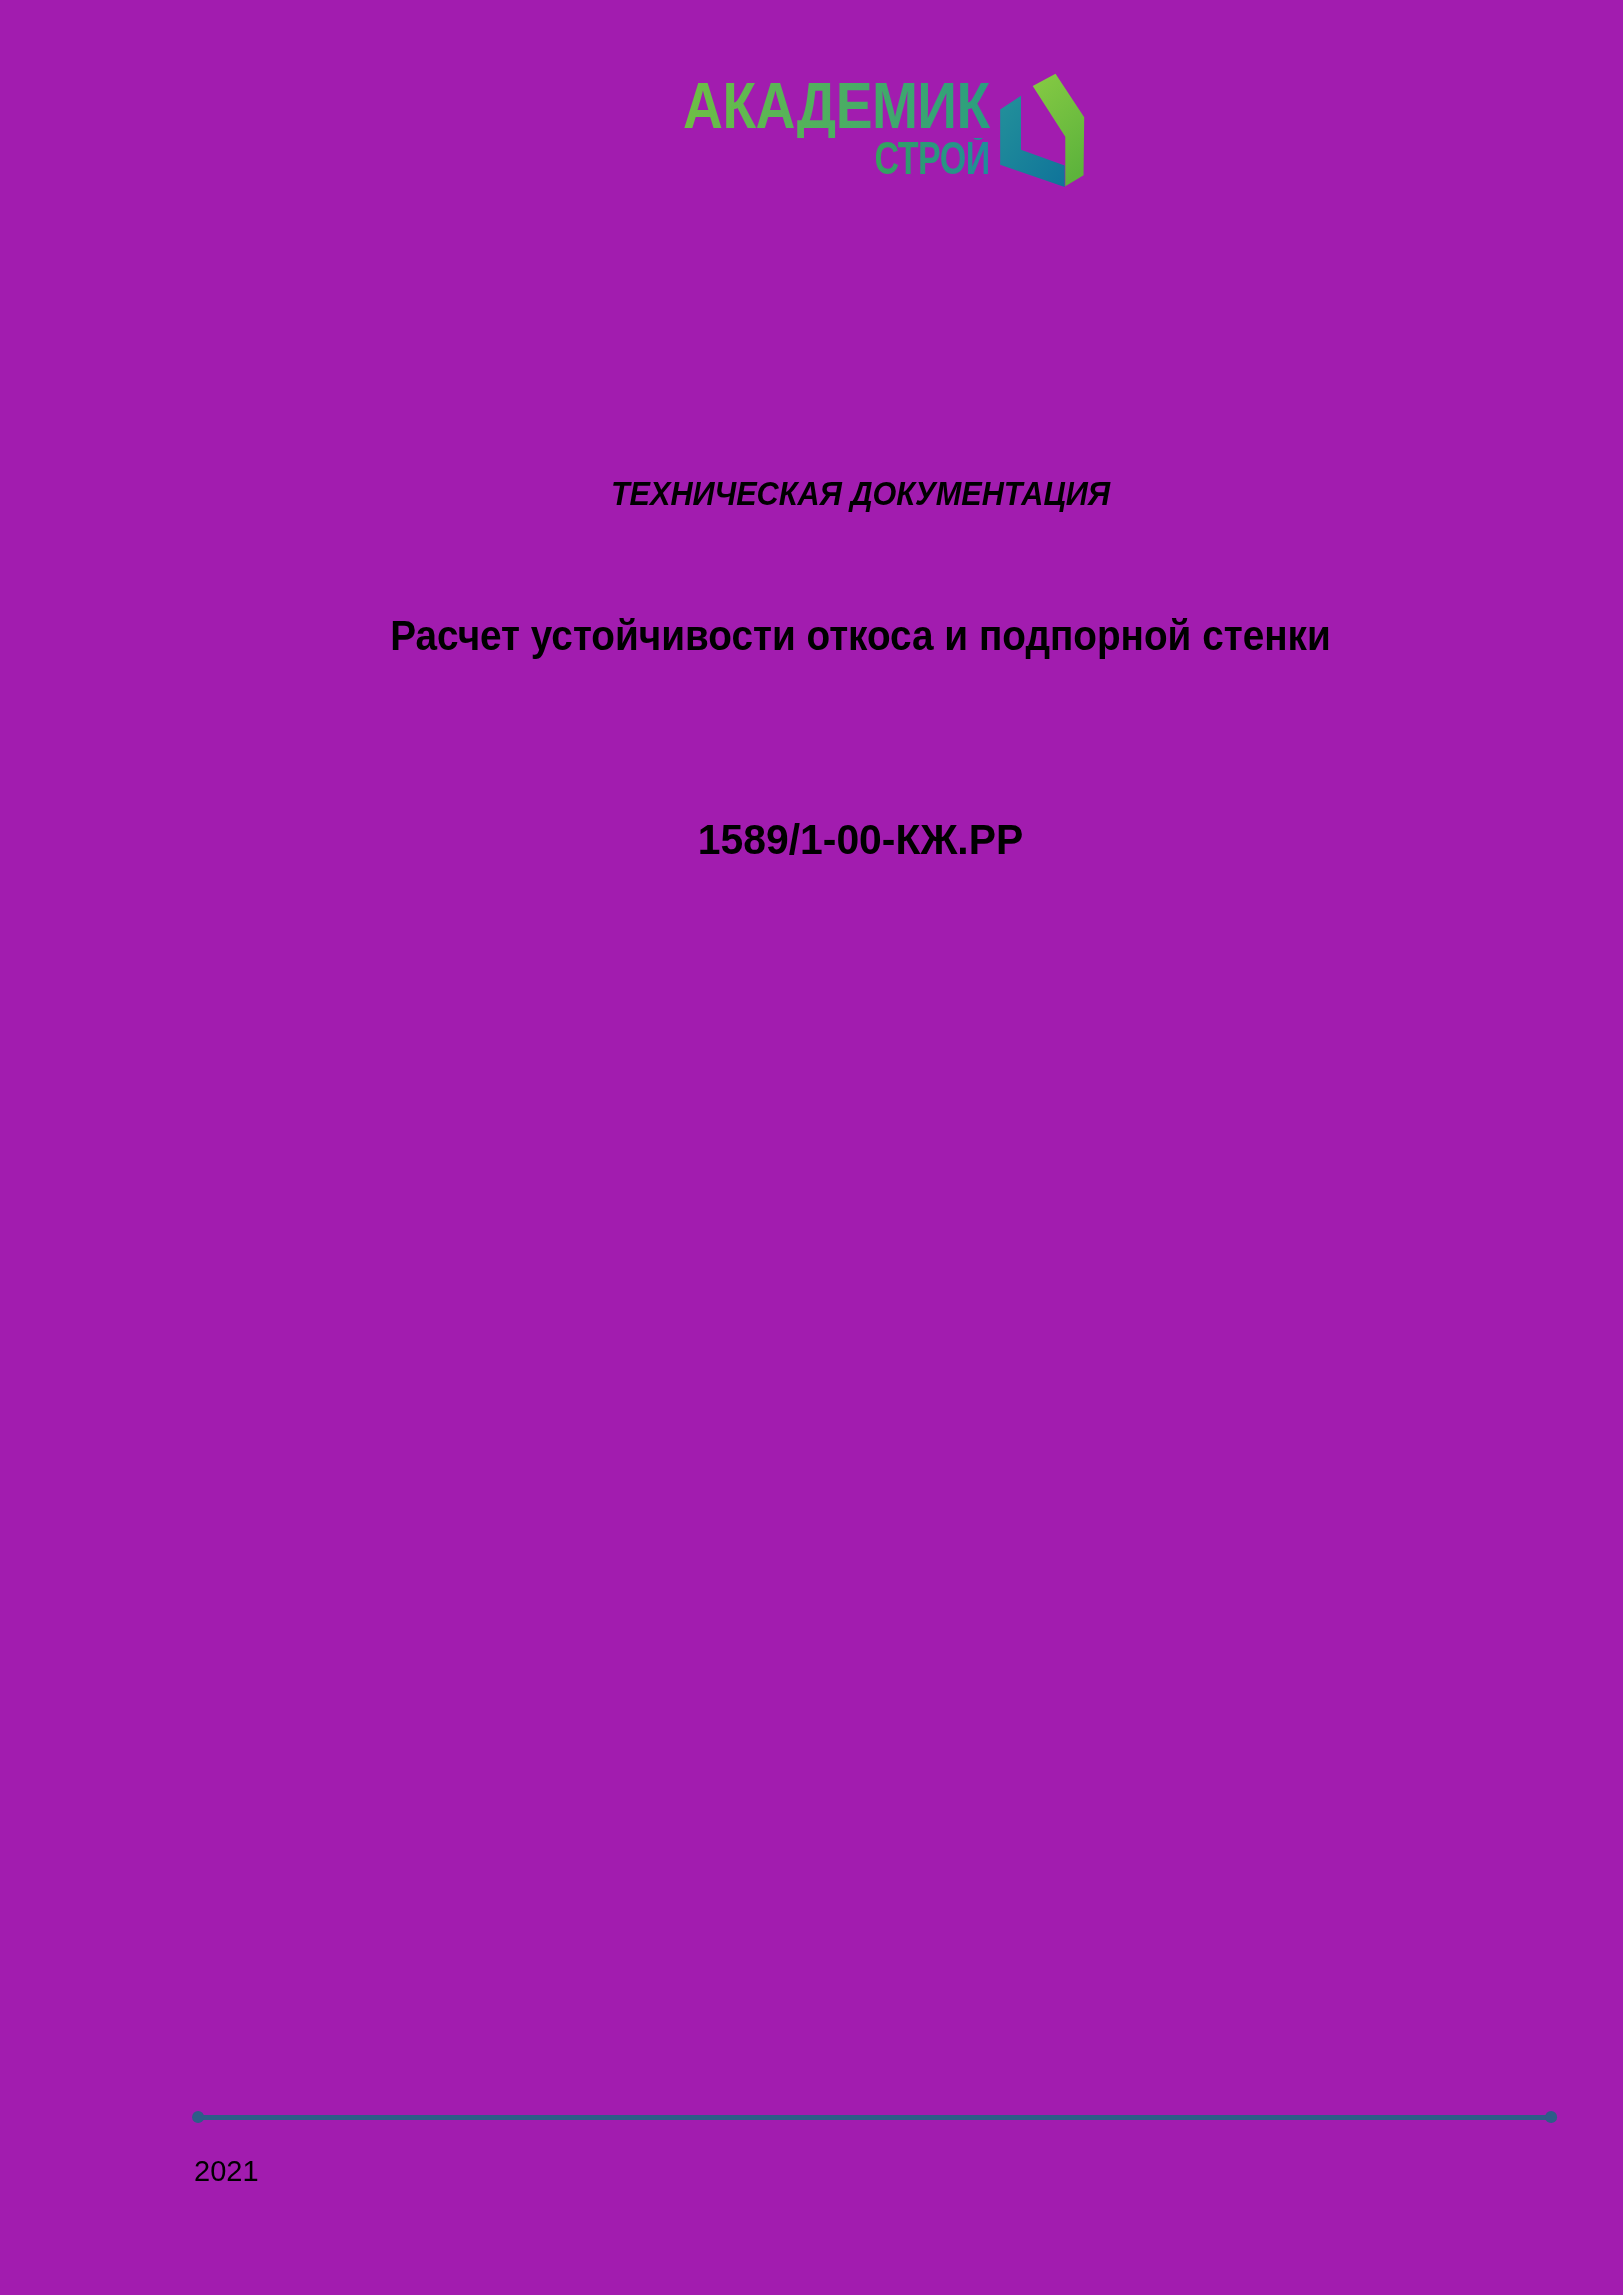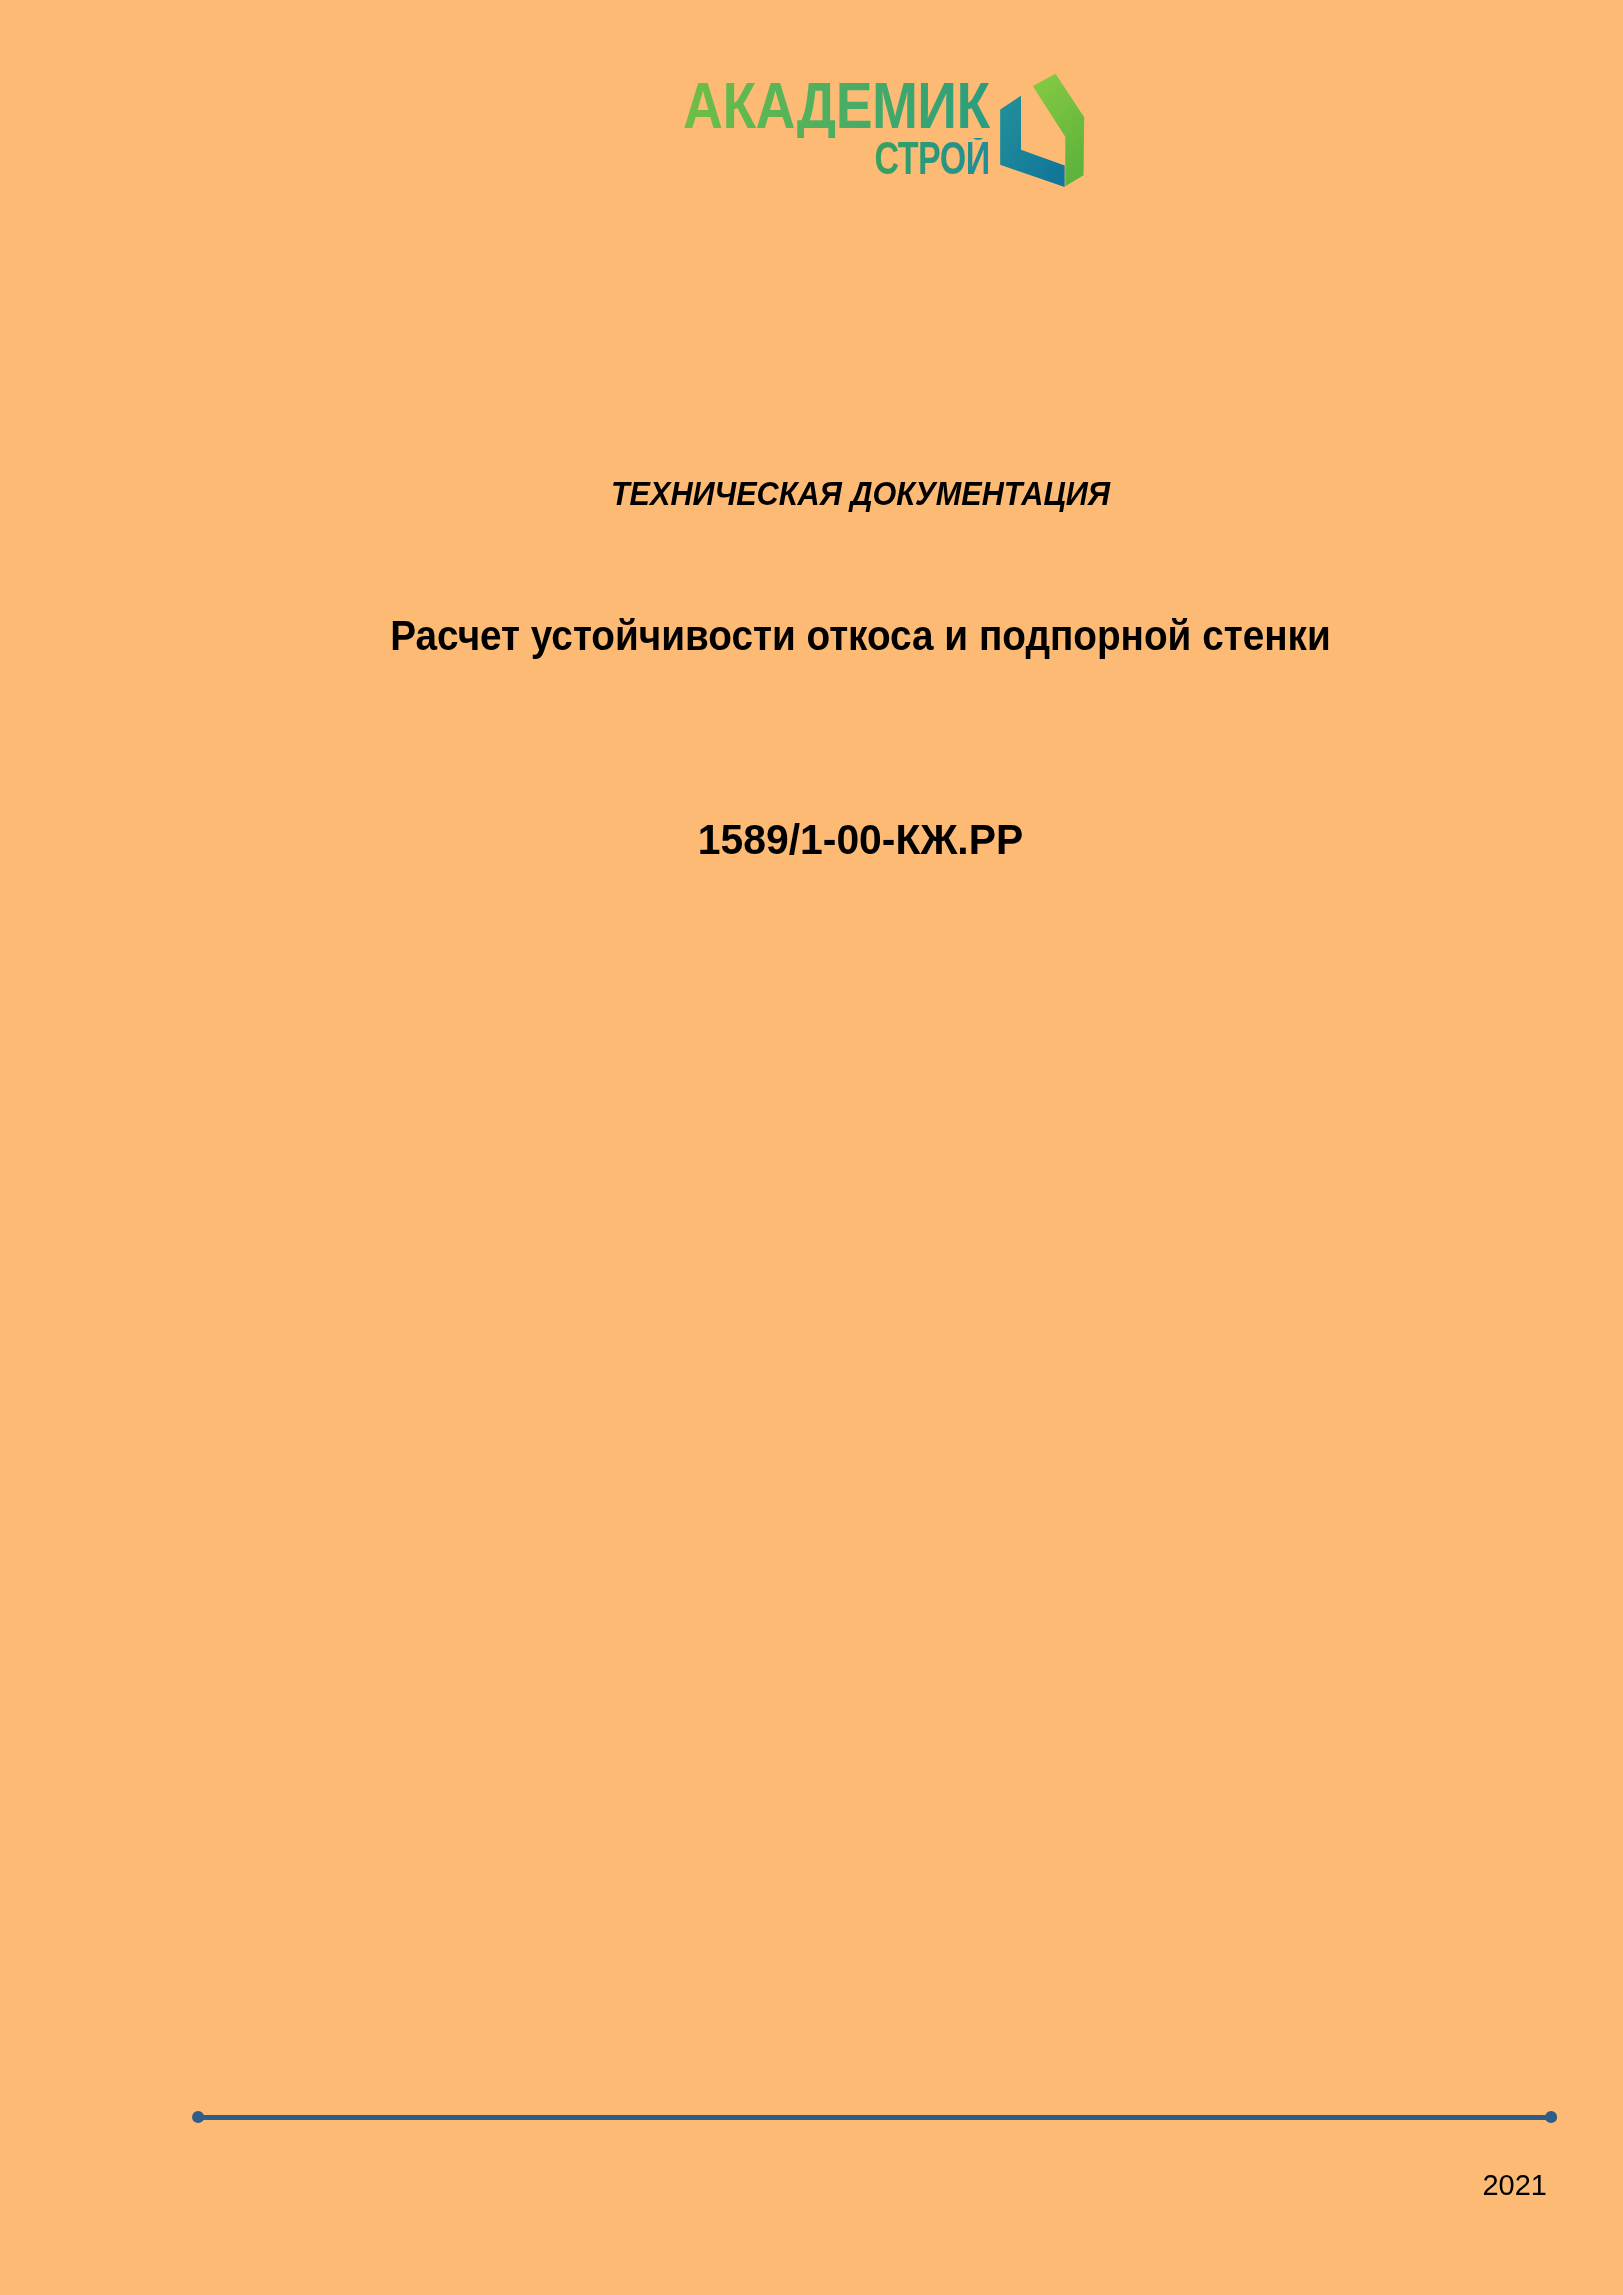--- a/index.html
+++ b/index.html
@@ -4,21 +4,21 @@
 <style>
   html, body {
     margin: 0;
     padding: 0;
     background: #ffffff;
   }
   .page {
     position: relative;
     width: 1624px;
     height: 2295px;
-    background: #fdba74;
+    background: #a21caf;
     overflow: hidden;
     font-family: "Liberation Sans", sans-serif;
   }
 
   
   .logo {
     position: absolute;
     top: 73px;
     left: 656px;
     display: flex;
@@ -127,25 +127,24 @@
     background: var(--footer-line-color);
     transform: translate(-50%, -50%);
   }
   .footer-rule .dot.left  { left: 0; }
   .footer-rule .dot.right { left: 100%; }
   .footer-year {
     position: absolute;
     top: 2157px;
     left: 194px;
     width: 1353px;
-    text-align: right;
+    text-align: left;
     font-size: 29px;
     line-height: 29px;
     color: #000000;
-    margin-top: 14px;
   }
 </style>
 </head>
 <body>
 
 <div class="page">
 
   <header class="logo">
     <div class="logo-text">
       <div class="logo-line1">АКАДЕМИК</div>

